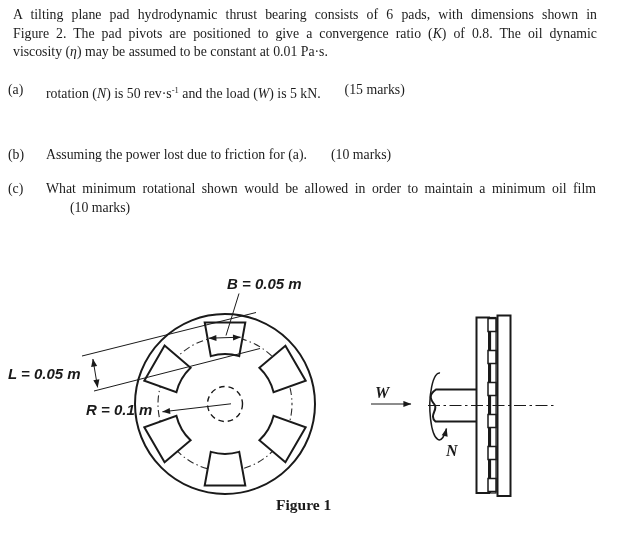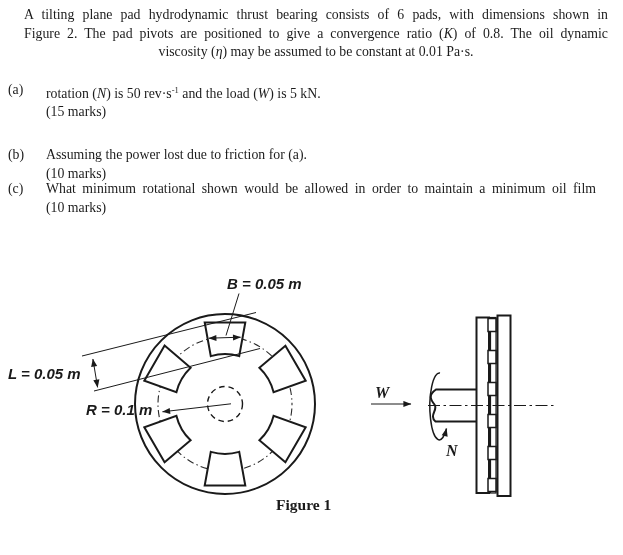--- a/index.html
+++ b/index.html
@@ -2,31 +2,31 @@
 <html><head>
 <meta charset="utf-8">
 <style>
   html,body{margin:0;padding:0;}
   body{
     width:623px;height:555px;position:relative;overflow:hidden;
     background:#ffffff;color:#1c1c1c;
     font-family:"Liberation Serif", serif;
   }
   .textblock{position:absolute;}
-  .intro{left:24px;top:6px;width:584px;}
-  .ln{font-size:13.8px;line-height:18.6px;text-align:center;}
+  .intro{left:13px;top:6px;width:584px;}
+  .ln{font-size:13.8px;line-height:18.6px;}
   .just{text-align:justify;text-align-last:justify;}
   .part{position:absolute;left:8px;width:588px;display:flex;align-items:flex-start;}
   .part-a{top:81px;}
   .part-b{top:146px;}
   .part-c{top:180px;}
   .plabel{flex:0 0 38px;width:38px;font-size:13.8px;line-height:18.6px;}
   .ptext{flex:1 1 auto;min-width:0;}
-  .row{display:flex;text-align:left;flex-direction:column;}
-  .marks{white-space:nowrap;}
+  .row{display:flex;text-align:left;}
+  .marks{white-space:nowrap;margin-left:24px;}
   .it{font-style:italic;}
   .sup{font-size:0.62em;vertical-align:0.55em;}
   .sub{font-size:0.62em;vertical-align:-0.22em;}
   svg.fig{position:absolute;left:0;top:0;}
   .stroke2{fill:#ffffff;stroke:#1a1a1a;stroke-width:2;}
   .thin{fill:none;stroke:#1a1a1a;stroke-width:1;}
   text{fill:#1a1a1a;}
   .dimlabel{font-family:"Liberation Sans", sans-serif;font-style:italic;font-weight:700;font-size:15px;}
   .axislabel{font-family:"Liberation Serif", serif;font-style:italic;font-weight:700;font-size:16px;}
   .caption{font-family:"Liberation Serif", serif;font-weight:700;font-size:15.5px;}

